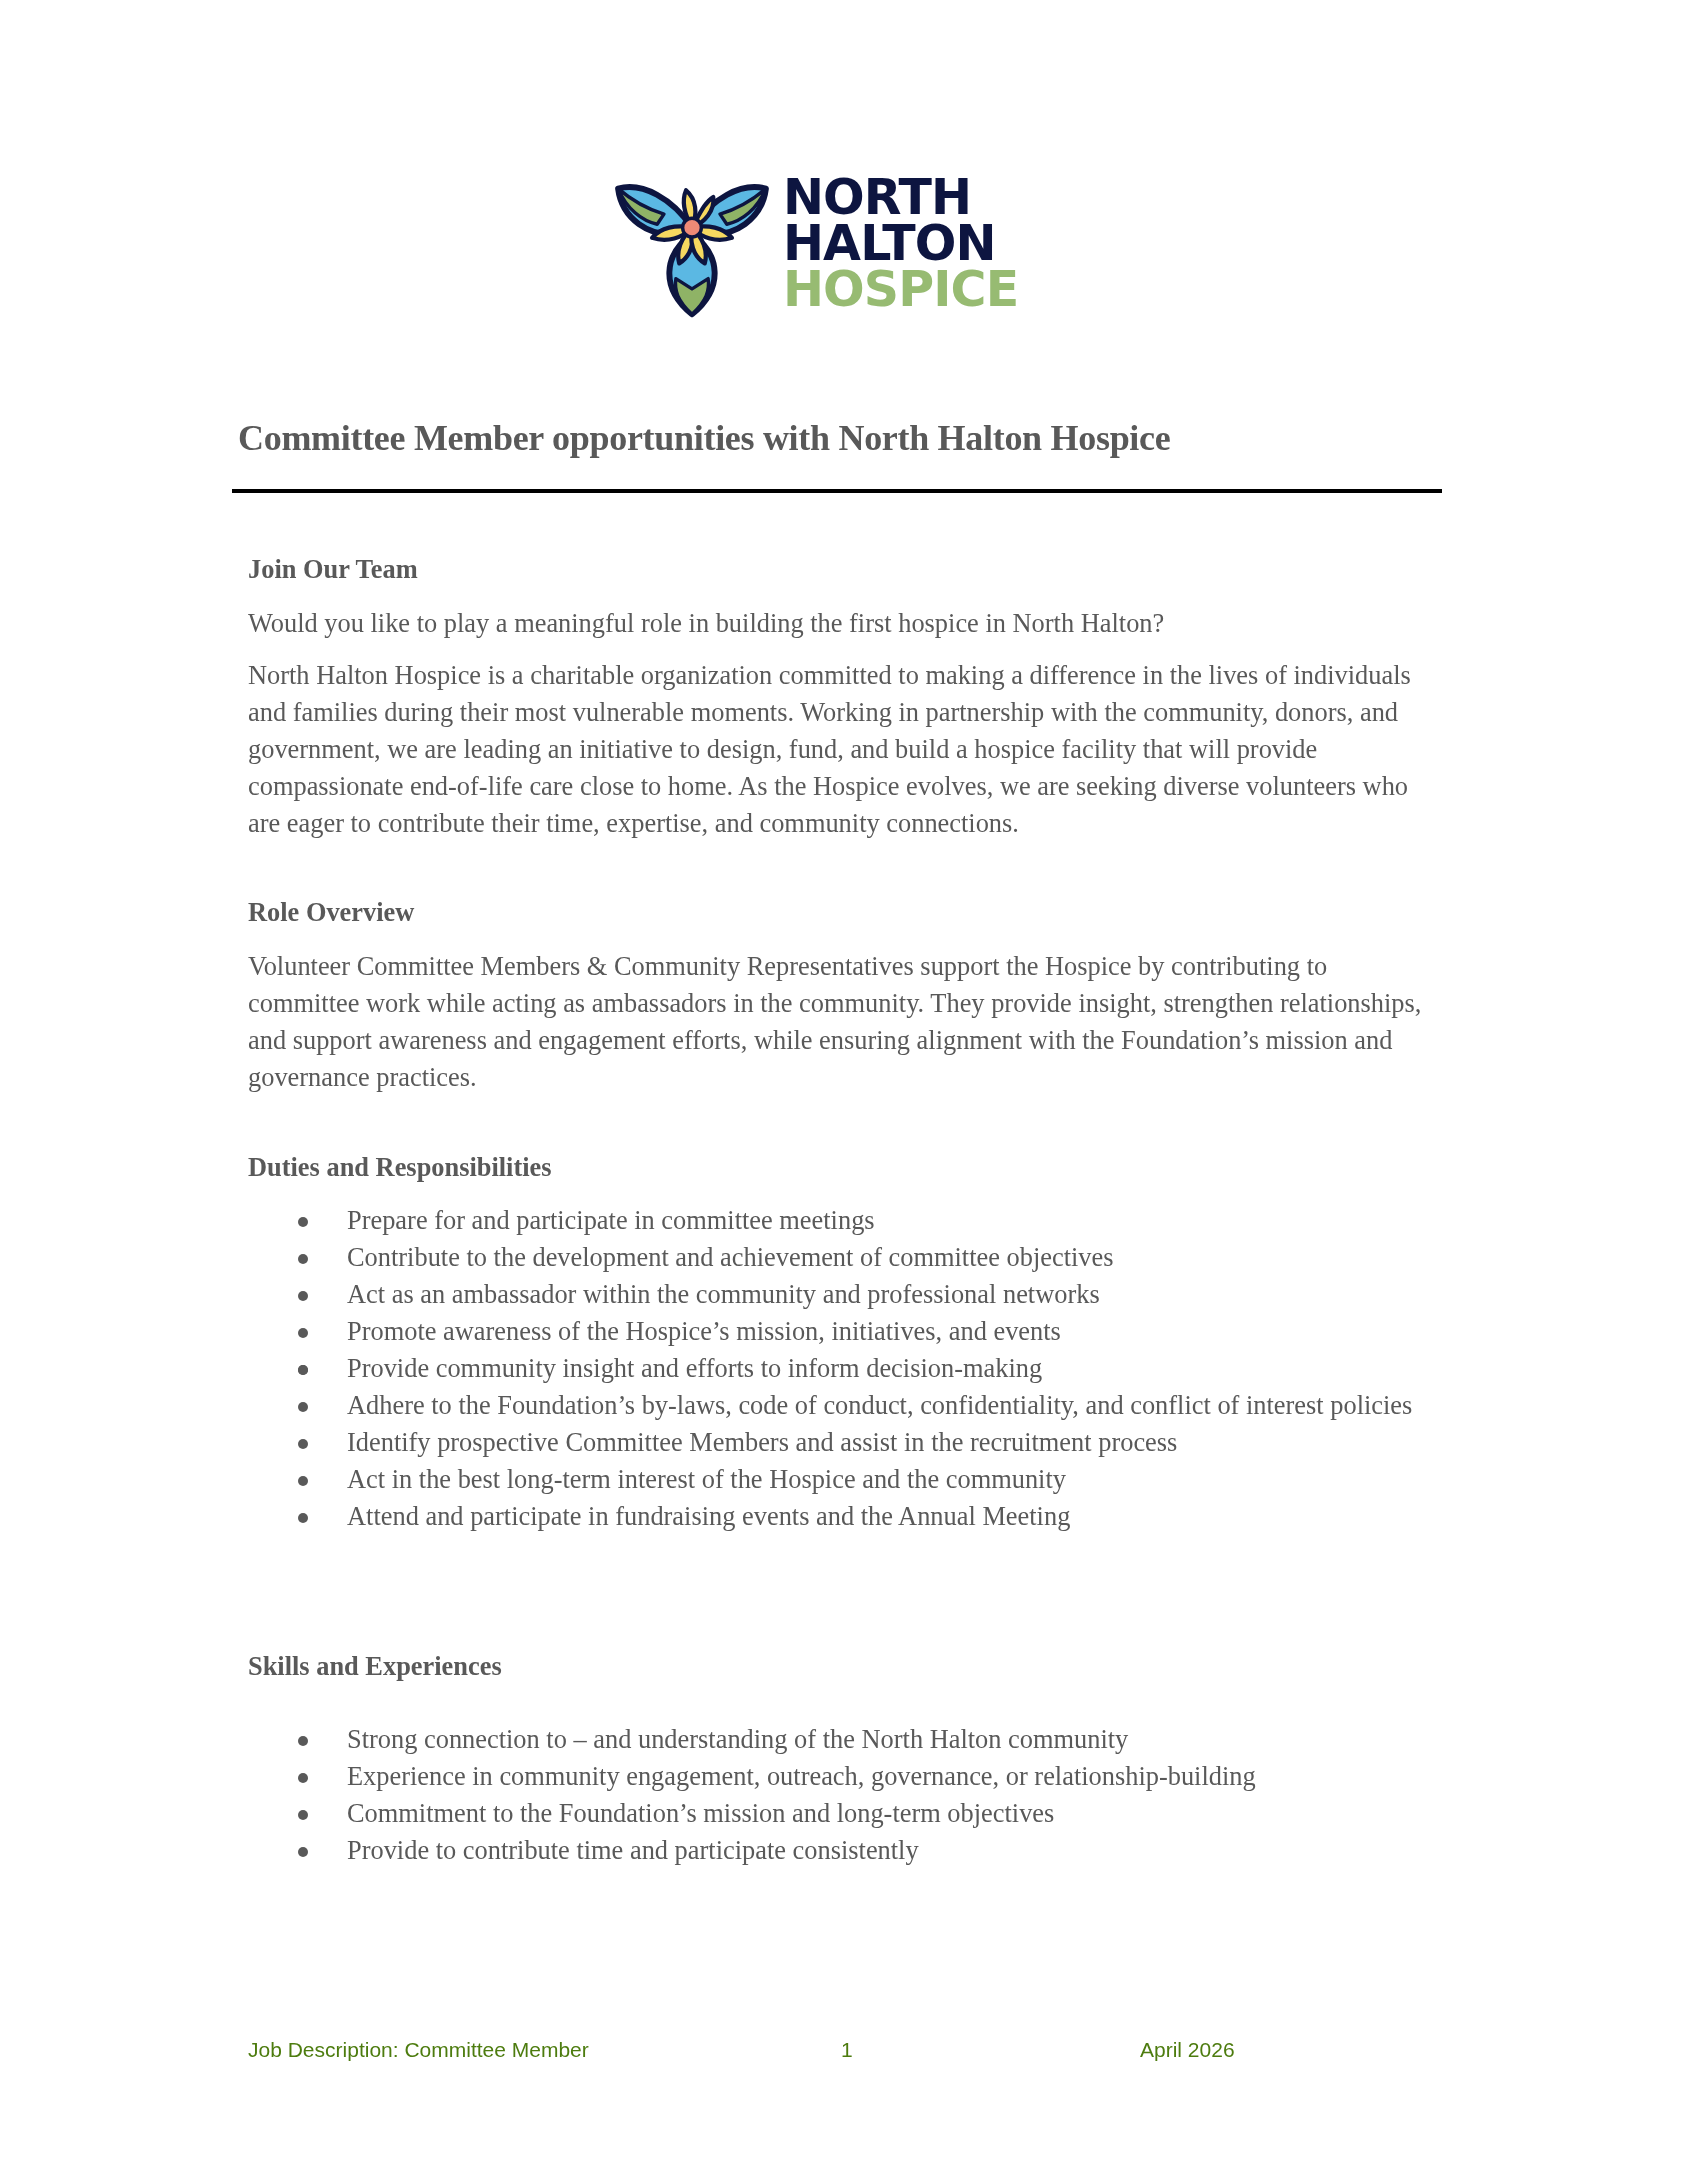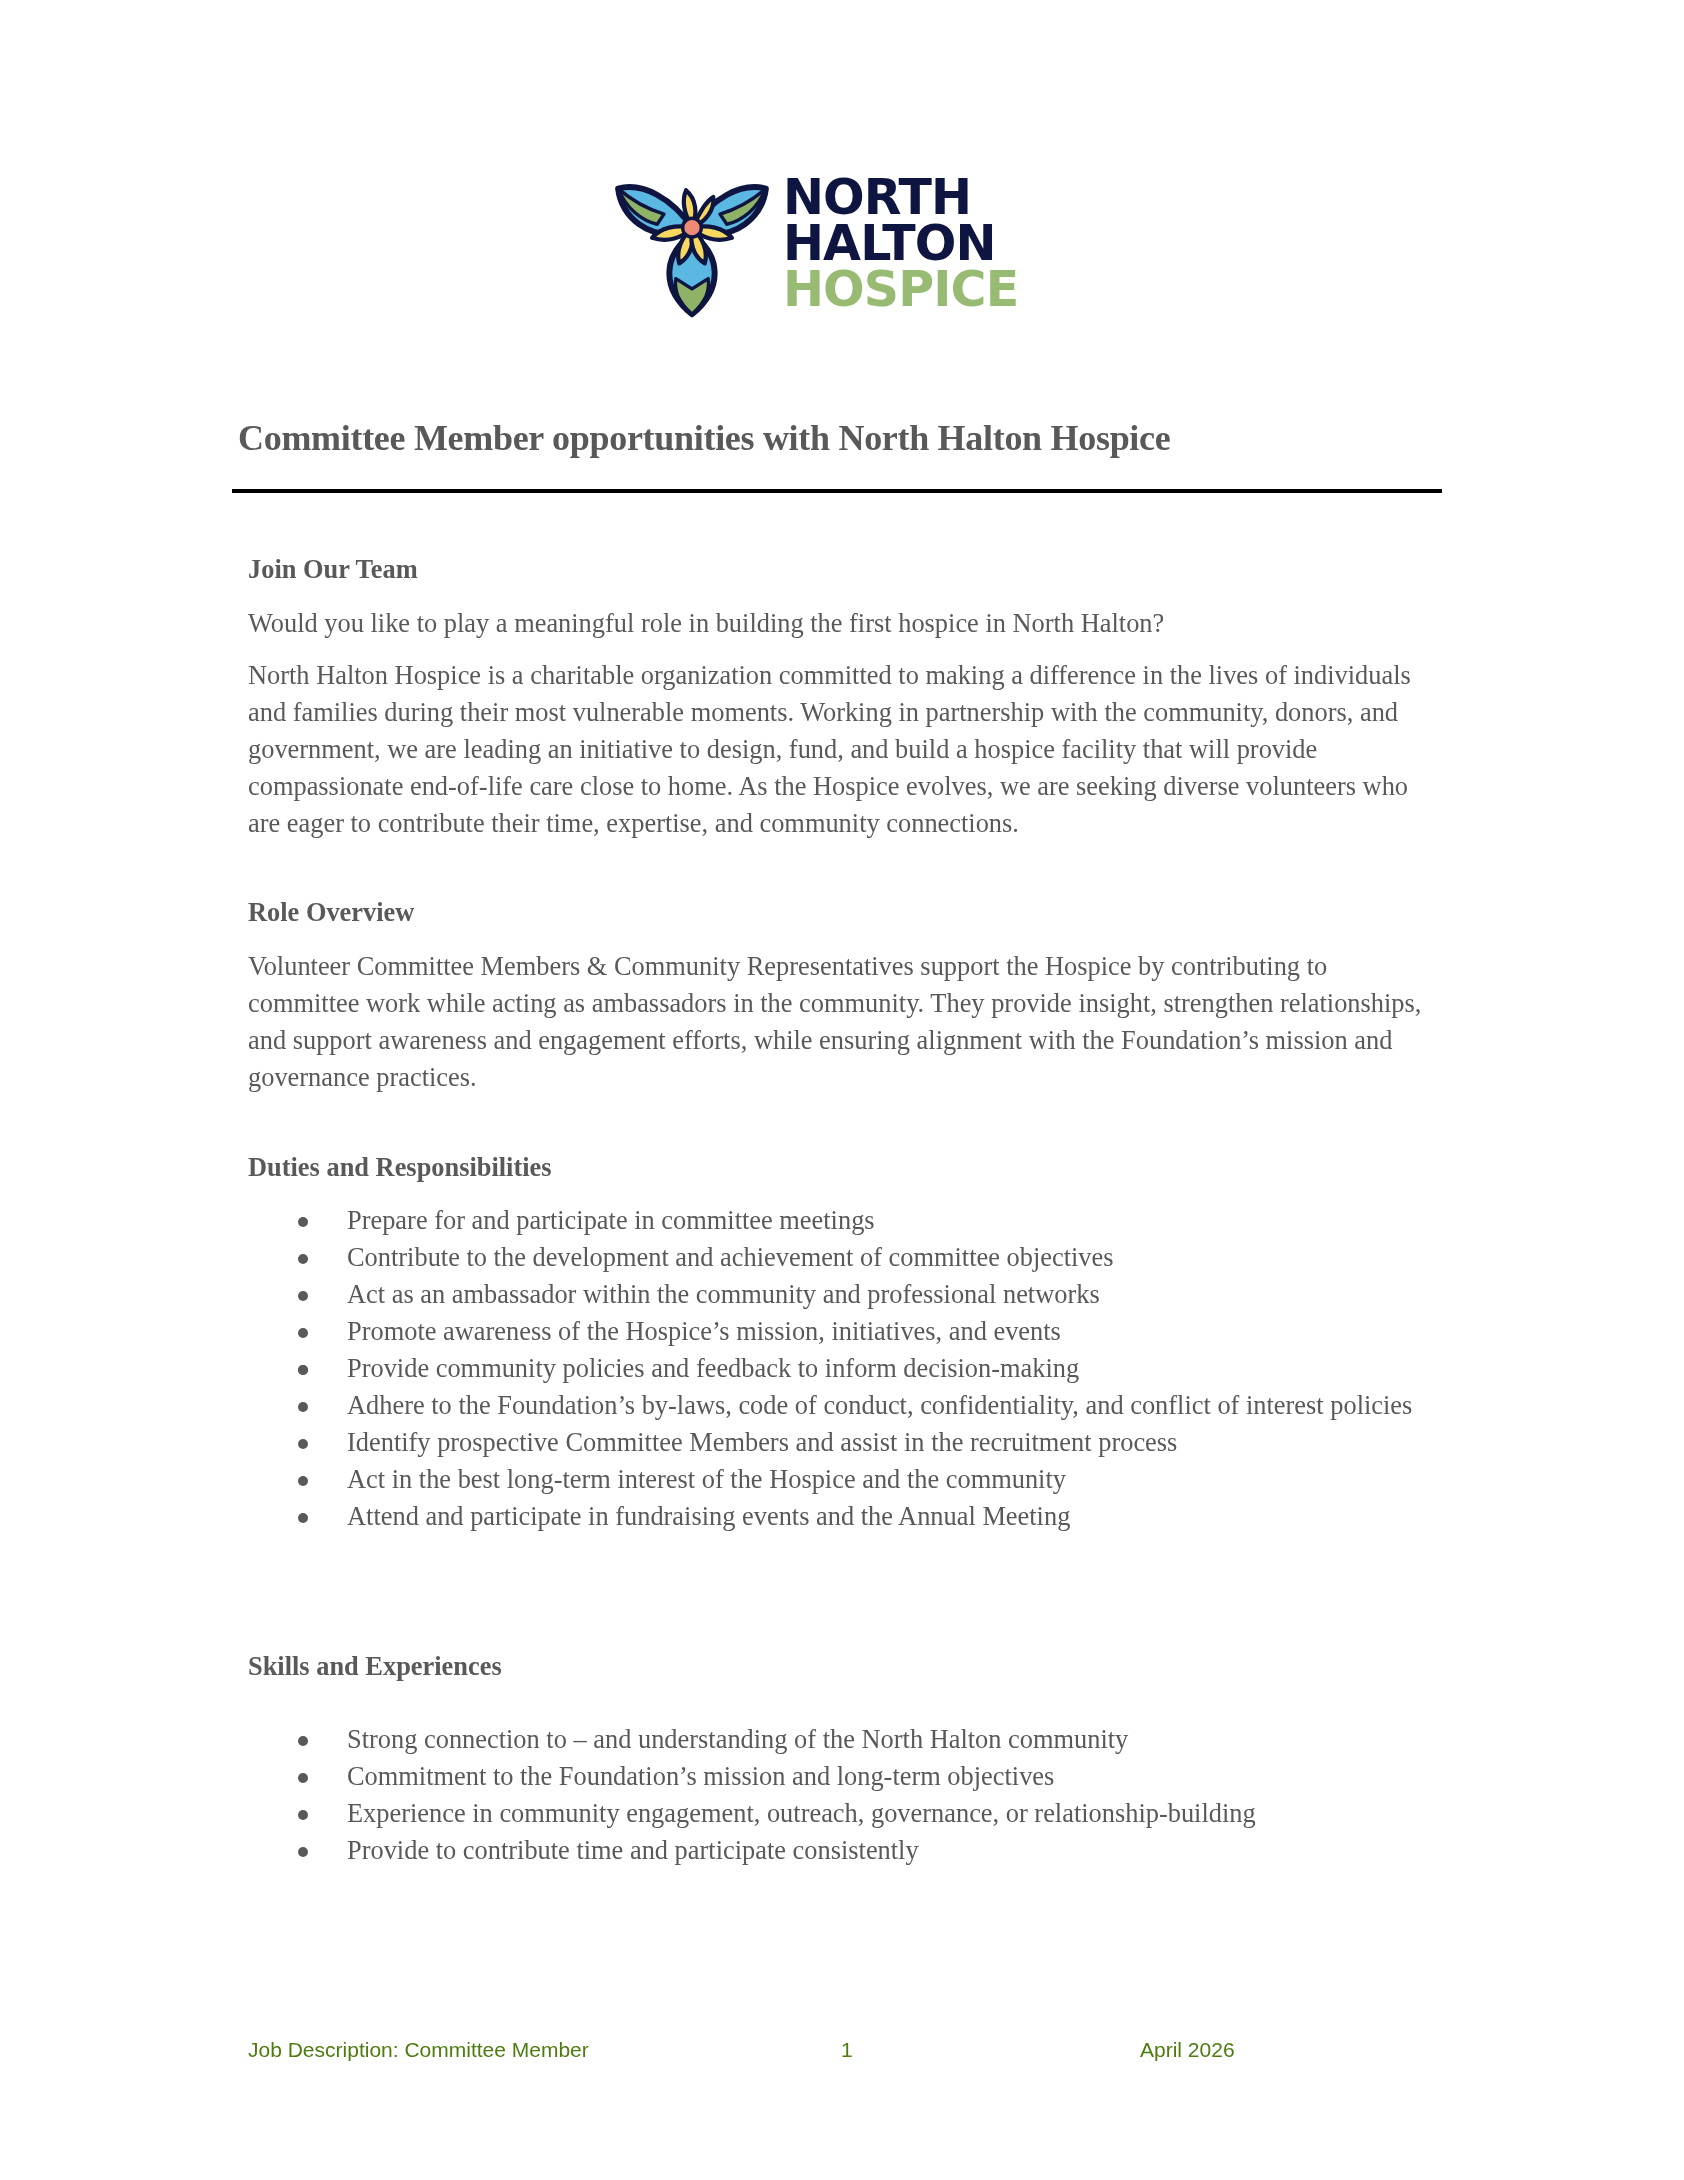--- a/index.html
+++ b/index.html
@@ -76,32 +76,32 @@
   <div class="heading serif" style="top:890px;">Role Overview</div>
   <p class="block para serif" style="top:944px; width:1184px;">Volunteer Committee Members &amp; Community Representatives support the Hospice by contributing to committee work while acting as ambassadors in the community. They provide insight, strengthen relationships, and support awareness and engagement efforts, while ensuring alignment with the Foundation’s mission and governance practices.</p>
 
   <div class="heading serif" style="top:1145px;">Duties and Responsibilities</div>
   <ul class="list serif" style="top:1198px;">
     <li><span class="bullet"></span><span>Prepare for and participate in committee meetings</span></li>
     <li><span class="bullet"></span><span>Contribute to the development and achievement of committee objectives</span></li>
     <li><span class="bullet"></span><span>Act as an ambassador within the community and professional networks</span></li>
     <li><span class="bullet"></span><span>Promote awareness of the Hospice’s mission, initiatives, and events</span></li>
     <li><span class="bullet"></span></li>
-    <li><span class="bullet"></span><span>Provide community policies and feedback to inform decision-making</span></li>
+    <li><span class="bullet"></span><span>Provide community insight and efforts to inform decision-making</span></li>
     <li><span class="bullet"></span><span>Adhere to the Foundation’s by-laws, code of conduct, confidentiality, and conflict of interest policies</span></li>
     <li><span class="bullet"></span><span>Identify prospective Committee Members and assist in the recruitment process</span></li>
     <li><span class="bullet"></span><span>Act in the best long-term interest of the Hospice and the community</span></li>
     <li><span class="bullet"></span><span>Attend and participate in fundraising events and the Annual Meeting</span></li>
   </ul>
 
   <div class="heading serif" style="top:1644px;">Skills and Experiences</div>
   <ul class="list serif" style="top:1717px;">
     <li><span class="bullet"></span><span>Strong connection to – and understanding of the North Halton community</span></li>
+    <li><span class="bullet"></span><span>Experience in community engagement, outreach, governance, or relationship-building</span></li>
     <li><span class="bullet"></span><span>Commitment to the Foundation’s mission and long-term objectives</span></li>
-    <li><span class="bullet"></span><span>Experience in community engagement, outreach, governance, or relationship-building</span></li>
     <li><span class="bullet"></span><span>Provide to contribute time and participate consistently</span></li>
   </ul>
 
   <div class="footer f-left">Job Description: Committee Member</div>
   <div class="footer f-mid">1</div>
   <div class="footer f-right">April 2026</div>
 </div>
 
 
 </body></html>

